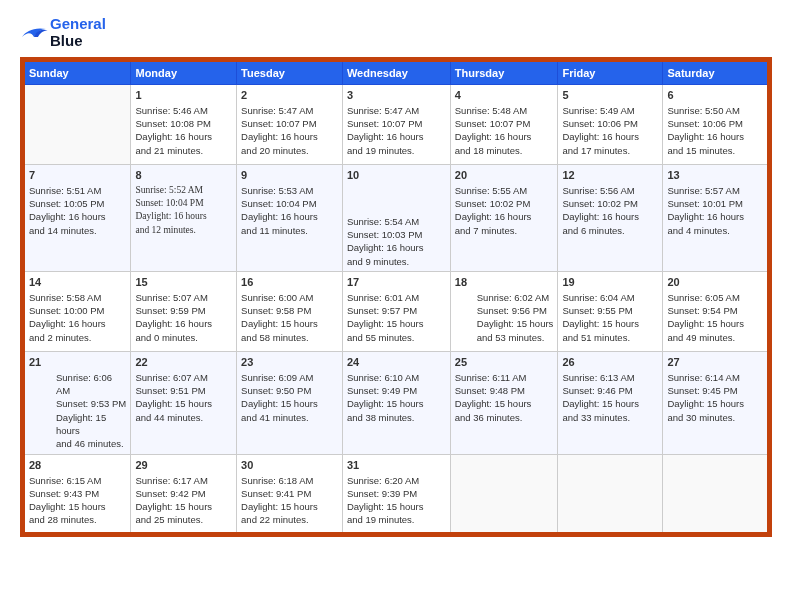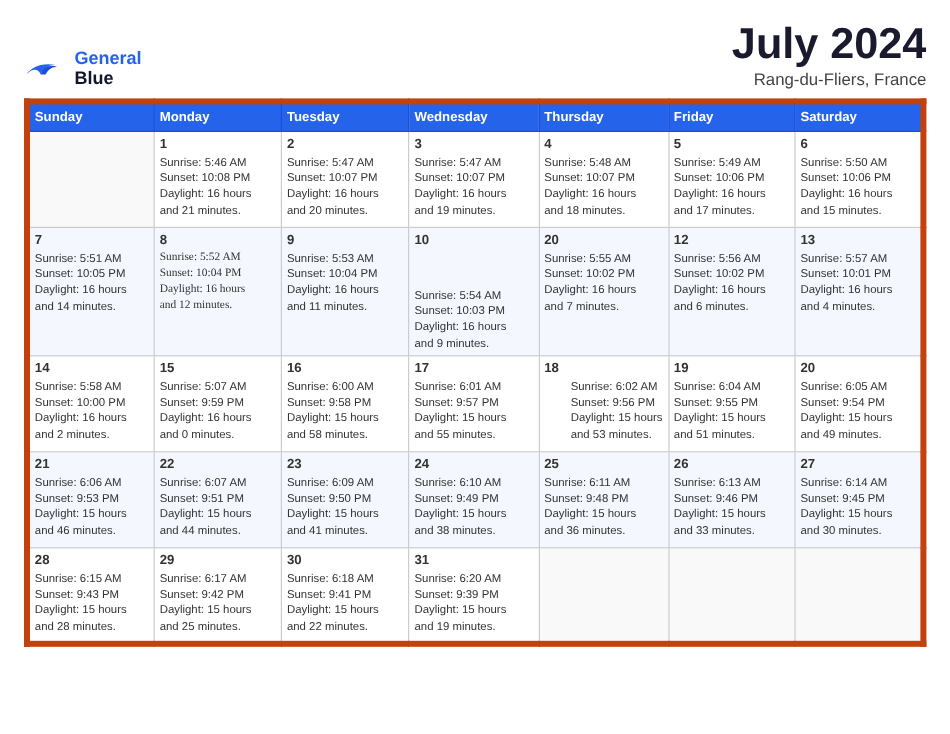--- a/index.html
+++ b/index.html
@@ -23,22 +23,21 @@
       margin-bottom: 8px;
     }
     .logo {
       display: flex;
       flex-direction: column;
       align-items: flex-start;
     }
     .logo-row {
       display: flex;
       align-items: center;
-      gap: 14px;
-      margin-top: 25px;
+      gap: 2px;
     }
     .logo-bird {
       width: 28px;
       height: 20px;
     }
     .title-block {
       text-align: right;
     }
     .month-year {
       font-size: 36px;
@@ -109,24 +108,20 @@
           <path d="M14 14 C16 8, 22 5, 28 8 C24 7, 20 10, 18 14Z" fill="#1d4ed8"></path>
         </svg>
         <div>
           <div style="font-size:15px;font-weight:bold;color:#1a1a2e;line-height:1.1;">
             <span style="color:#2563eb;">General</span>
           </div>
           <div style="font-size:15px;font-weight:bold;color:#0f172a;line-height:1.1;">Blue</div>
         </div>
       </div>
     </div>
-    <div class="title-block">
-      <div class="month-year">July 2024</div>
-      <div class="location">Rang-du-Fliers, France</div>
-    </div>
   </div>
 
   <table class="calendar">
     <thead>
       <tr>
         <th>Sunday</th>
         <th>Monday</th>
         <th>Tuesday</th>
         <th>Wednesday</th>
         <th>Thursday</th>
@@ -278,21 +273,21 @@
             <span class="day-number">20</span>
             <div class="day-info" style="white-space: pre-line;">Sunrise: 6:05 AM
 Sunset: 9:54 PM
 Daylight: 15 hours
 and 49 minutes.</div>
           </td>
         </tr>
         <tr>
           <td>
             <span class="day-number">21</span>
-            <div class="day-info" style="white-space: pre-line;">Sunrise: 6:06 AM
+            <div class="day-info" style="white-space: pre-line; margin-left: 27px;">Sunrise: 6:06 AM
 Sunset: 9:53 PM
 Daylight: 15 hours
 and 46 minutes.</div>
           </td>
           <td>
             <span class="day-number">22</span>
             <div class="day-info" style="white-space: pre-line;">Sunrise: 6:07 AM
 Sunset: 9:51 PM
 Daylight: 15 hours
 and 44 minutes.</div>

